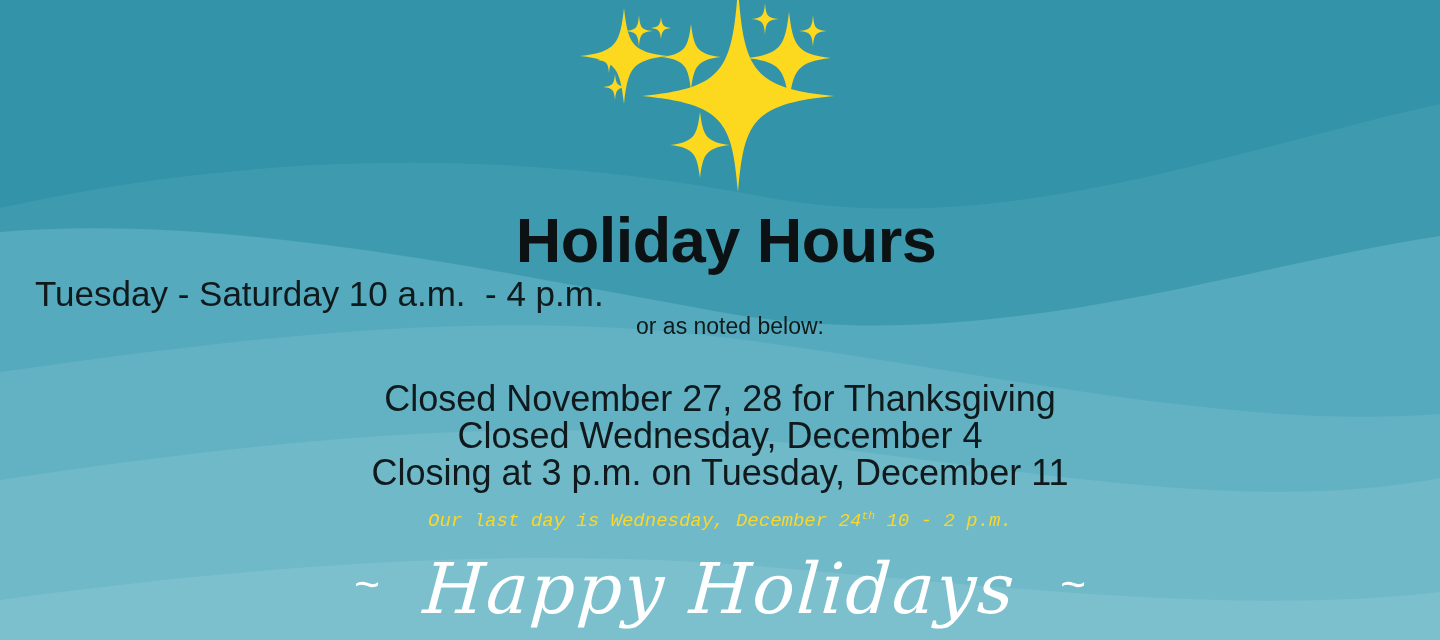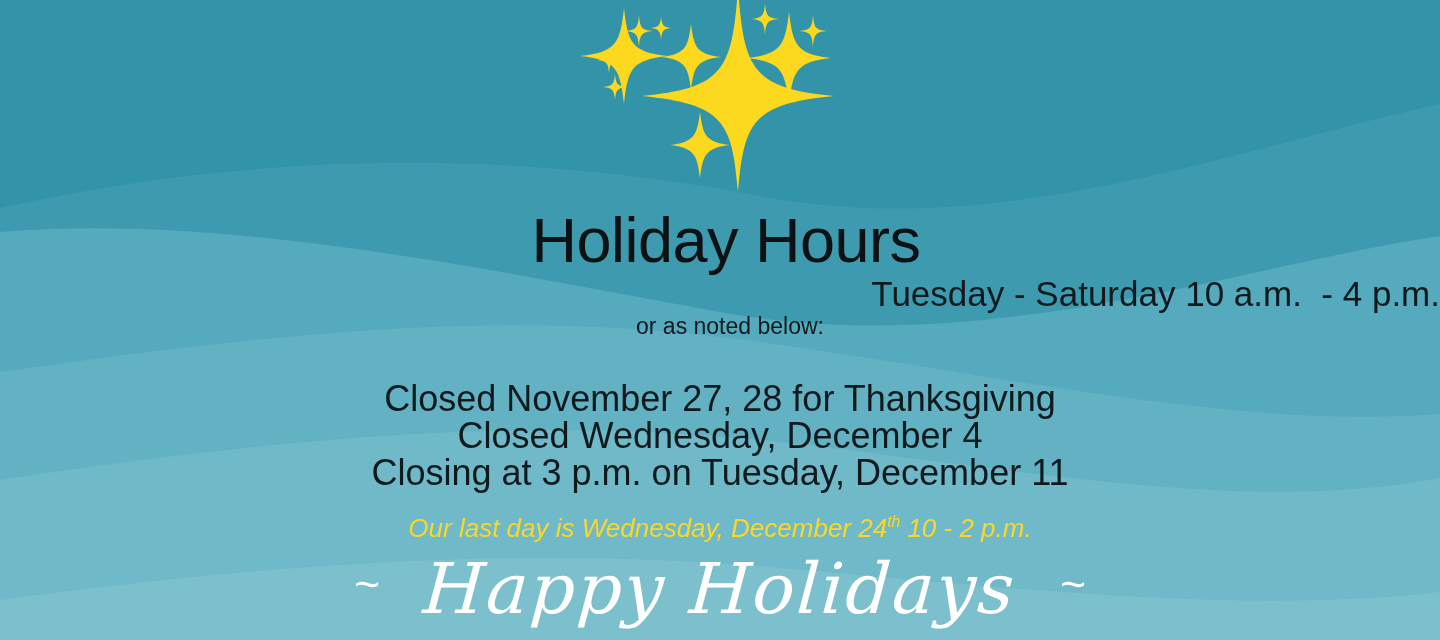--- a/index.html
+++ b/index.html
@@ -41,34 +41,35 @@
   }
   .headline {
     margin: 0;
     position: absolute;
     top: 204px;
     left: 12px;
     right: 0;
     text-align: center;
     font-size: 63px;
     line-height: 72px;
-    font-weight: normal;
+    font-weight: bold;
     color: #0C1214;
     letter-spacing: -0.5px;
   }
   .subtitle {
     position: absolute;
     top: 273px;
     left: 0;
     right: 0;
-    text-align: right;
+    text-align: left;
     font-size: 35px;
     line-height: 42px;
     color: #101A1D;
     white-space: pre;
+    padding-left: 35px;
   }
   .note {
     position: absolute;
     top: 311px;
     left: 0;
     right: 0;
     text-align: center;
     font-size: 23px;
     line-height: 30px;
     color: #101A1D;
@@ -81,26 +82,27 @@
     right: 0;
     text-align: center;
   }
   .closure-line {
     font-size: 36px;
     line-height: 37px;
     color: #101A1D;
     white-space: pre;
   }
   .lastday {
-    font-size: 26px;
+    font-size: 19px;
     line-height: 37px;
     font-style: italic;
     color: #FBD72A;
     white-space: pre;
-    margin-top: 19px;
+    margin-top: 12px;
+    font-family: Liberation Mono, monospace;
   }
   .lastday sup {
     font-size: 0.6em;
     vertical-align: super;
     line-height: 0;
   }
   .greeting {
     position: absolute;
     top: 536px;
     left: 0;

